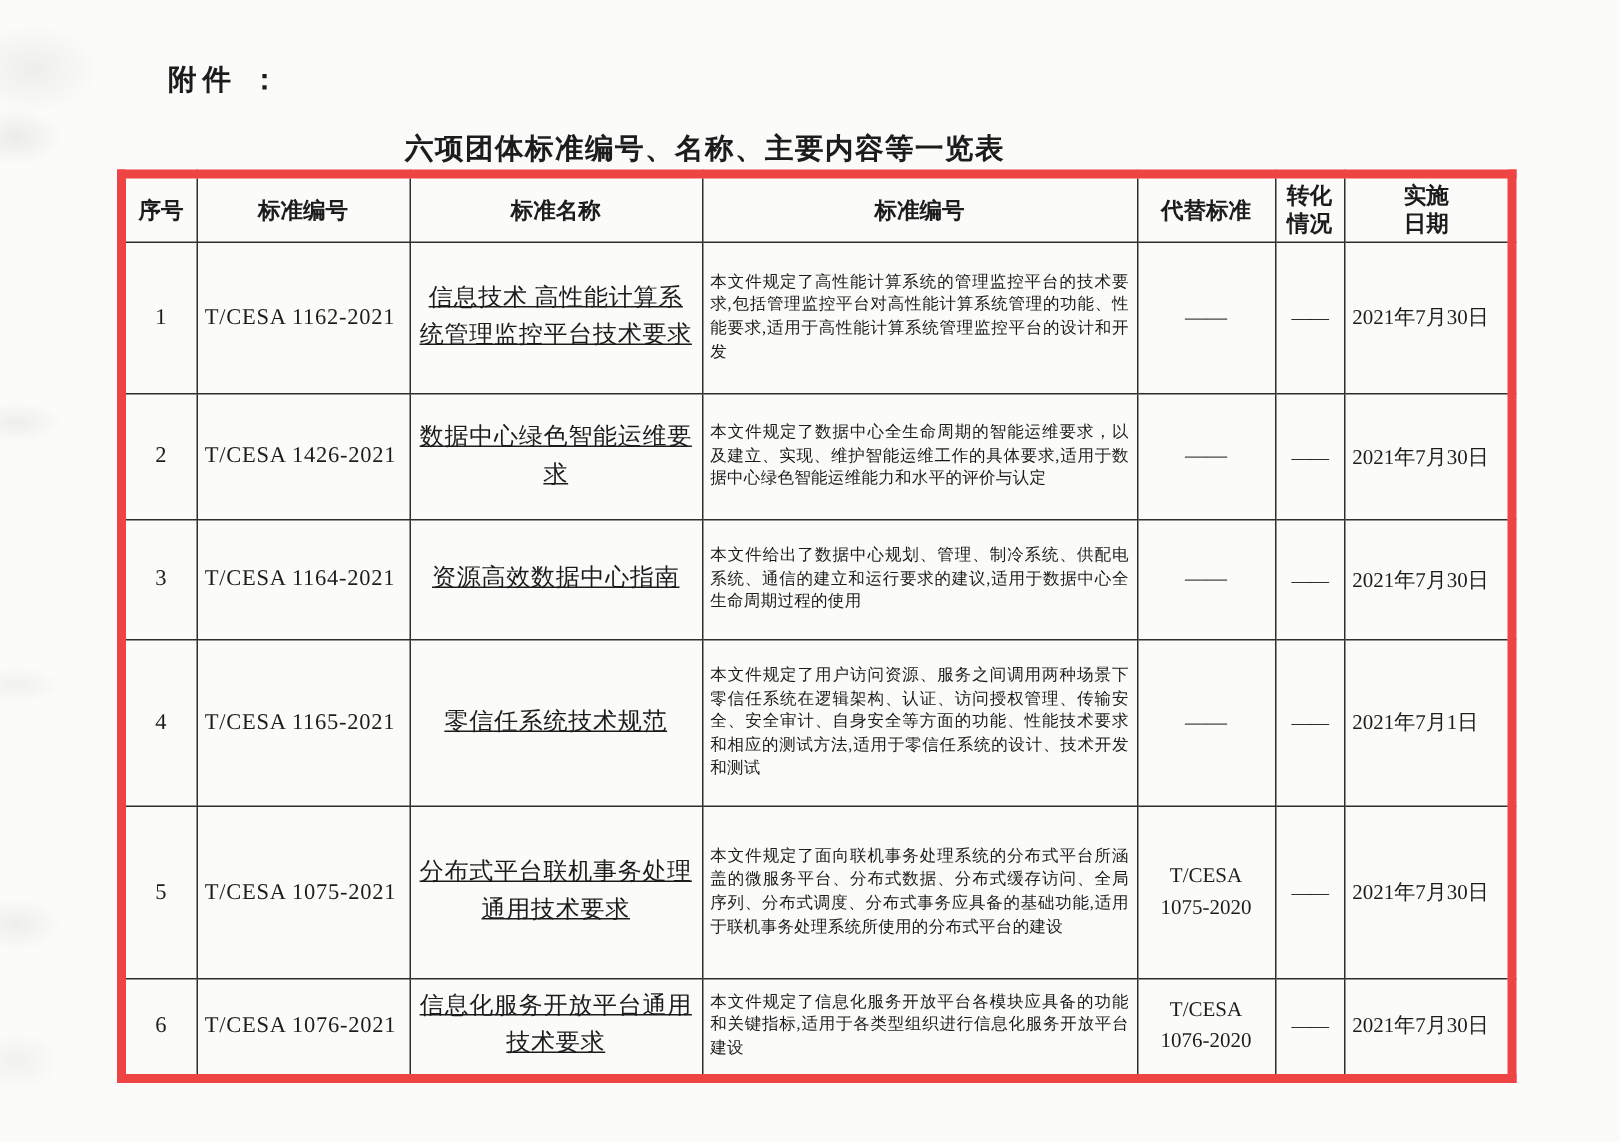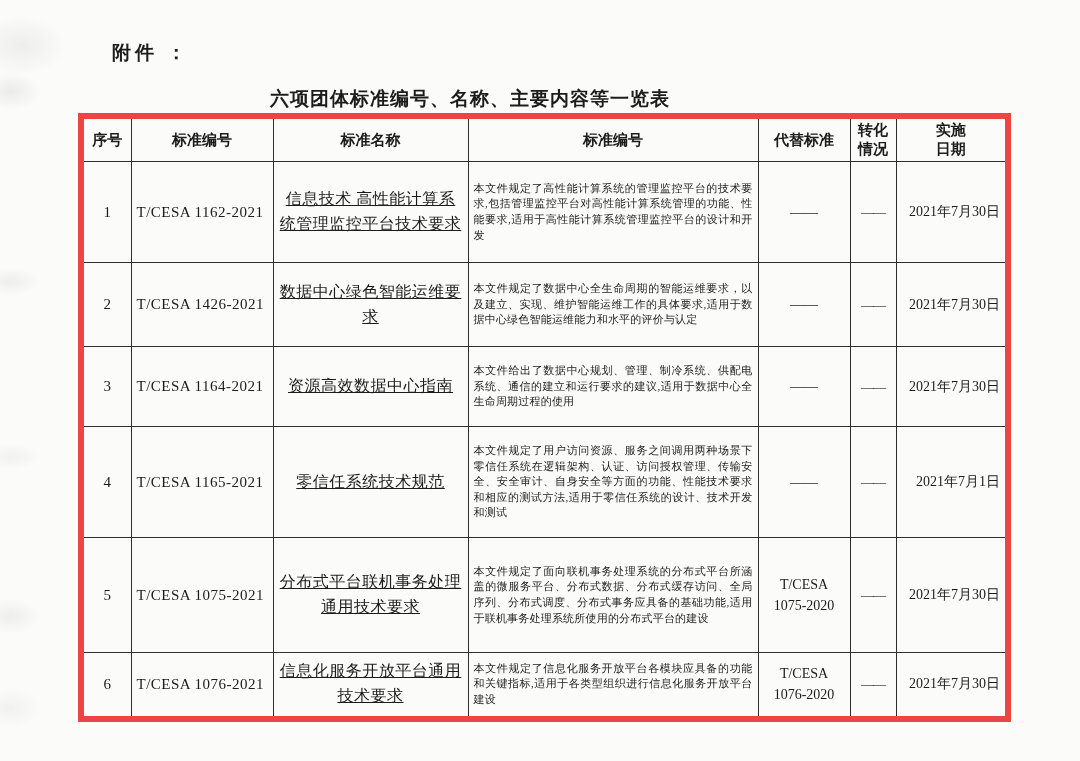--- a/index.html
+++ b/index.html
@@ -44,21 +44,21 @@
   }
   table.standards{border:6px solid #ef4444;}
   th{font-weight:bold;white-space:pre-line;font-size:15px;text-align:center;}
   thead tr{height:42px;}
   td.col-no{text-align:center;font-size:15px;}
   td.col-code{text-align:left;padding-left:10px;font-size:15px;letter-spacing:.5px;white-space:nowrap;}
   td.col-name{text-align:center;padding-left:8px;font-size:16px;line-height:1.55;letter-spacing:.5px;text-decoration:underline;}
   td.col-content{text-align:justify;font-size:11px;line-height:1.42;letter-spacing:.2px;padding:3px 6px;}
   td.col-replaced{text-align:center;font-size:14px;line-height:1.5;}
   td.col-conv{text-align:center;font-size:13px;letter-spacing:-1px;}
-  td.col-date{text-align:right;font-size:14px;white-space:nowrap;}
+  td.col-date{text-align:left;font-size:14px;white-space:nowrap;}
   tbody tr:nth-child(1){height:101px;}
   tbody tr:nth-child(2){height:84px;}
   tbody tr:nth-child(3){height:80px;}
   tbody tr:nth-child(4){height:111px;}
   tbody tr:nth-child(5){height:115px;}
   tbody tr:nth-child(6){height:66px;}
 </style>
 </head>
 <body>
 

